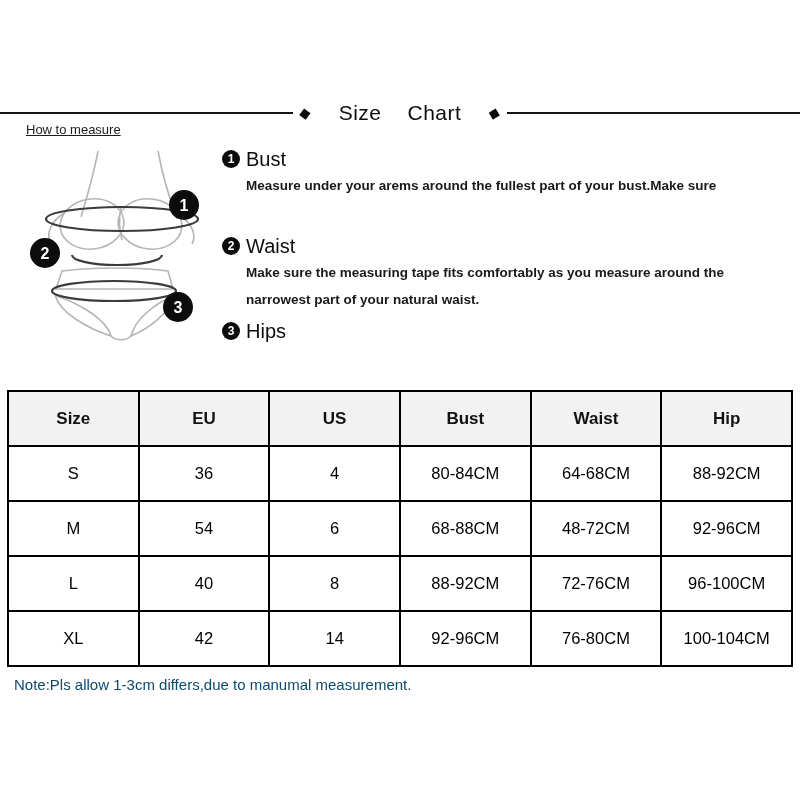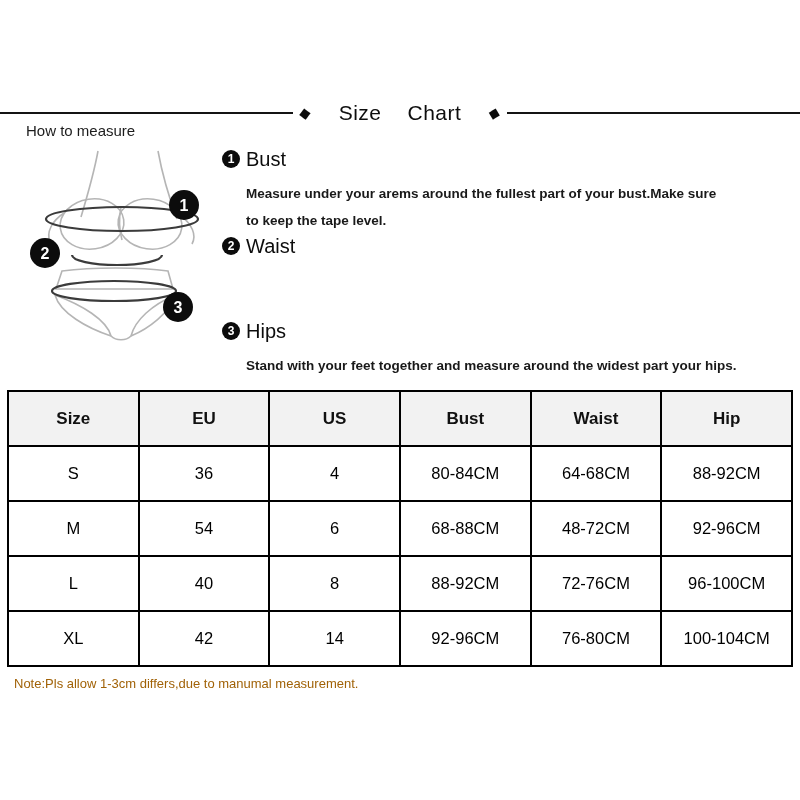--- a/index.html
+++ b/index.html
@@ -18,61 +18,61 @@
   .d-left{margin:0 0 2px 6px;transform:rotate(-8deg);}
   .d-right{margin:0 6px 2px 0;transform:rotate(14deg);}
   .title{
     display:flex;align-items:center;margin:0 28px;
     font-size:21px;color:#0e0e0e;letter-spacing:0.5px;
   }
   .title .w2{margin-left:26px;text-align:right;}
 
   
   .how-to{
-    position:absolute;left:26px;top:122px;font-size:15px;color:#1c1c1c;
+    position:absolute;left:26px;top:122px;font-size:13px;color:#1c1c1c;text-decoration:underline;
   }
 
   
   .figure{position:absolute;left:12px;top:145px;}
 
   
   .g{position:absolute;left:222px;width:572px;}
   .s1{top:146px;}
   .s2{top:233px;}
   .s3{top:318px;}
   .g h3{
     margin:0;font-size:20px;font-weight:400;color:#0d0d0d;
     display:flex;align-items:center;line-height:26px;
   }
   .badge{
     display:inline-flex;align-items:center;justify-content:center;
     width:18px;height:18px;border-radius:50%;background:#0b0b0b;color:#fff;
     font-size:12px;font-weight:bold;margin-right:6px;flex:0 0 18px;
   }
   .desc{
-    margin:8px 0 0 0;padding-left:24px;
+    margin:0 0 0 0;padding-left:24px;
     font-size:13.5px;font-weight:bold;color:#191919;line-height:27px;
   }
   .dl{display:block;white-space:nowrap;}
 
   
   table.size{
     position:absolute;left:7px;top:390px;width:786px;
     border-collapse:collapse;table-layout:fixed;
   }
   table.size th, table.size td{
     border:2px solid #000;text-align:center;vertical-align:middle;
     height:53px;padding:0;
   }
   table.size th{background:#f2f2f2;font-size:17px;font-weight:bold;color:#111;}
   table.size td{font-size:16.5px;font-weight:400;color:#000;background:#fff;}
 
   
   .note{
-    position:absolute;left:14px;top:676px;font-size:13px;color:#a16207;
+    position:absolute;left:14px;top:676px;font-size:15px;color:#0c4a6e;
   }
 
   
   .lt{fill:none;stroke:#b5b5b5;stroke-width:1.6;}
   .tape{fill:none;stroke:#3b3b3b;stroke-width:2.2;}
   .bdg{fill:#0c0c0c;}
   .bdg-num{fill:#ffffff;font-family:"Liberation Sans",sans-serif;font-size:16px;font-weight:bold;text-anchor:middle;}
 </style>
 </head>
 <body>
@@ -129,41 +129,39 @@
     </g>
   </svg>
 
   <section class="g s1">
     <h3>
       <span class="badge">1</span>
       <span>Bust</span>
     </h3>
     <p class="desc">
       <span class="dl">Measure under your arems around the fullest part of your bust.Make sure</span>
-      <span class="dl">to keep the tape level.</span>
     </p>
   </section>
 
   <section class="g s2">
     <h3>
       <span class="badge">2</span>
       <span>Waist</span>
     </h3>
     <p class="desc">
+      <span class="dl">Make sure the measuring tape fits comfortably as you measure around the</span>
+      <span class="dl">narrowest part of your natural waist.</span>
     </p>
   </section>
 
   <section class="g s3">
     <h3>
       <span class="badge">3</span>
       <span>Hips</span>
     </h3>
-    <p class="desc">
-      <span class="dl">Stand with your feet together and measure around the widest part your hips.</span>
-    </p>
   </section>
 
   <table class="size">
     <thead>
       <tr>
         <th>Size</th>
         <th>EU</th>
         <th>US</th>
         <th>Bust</th>
         <th>Waist</th>

